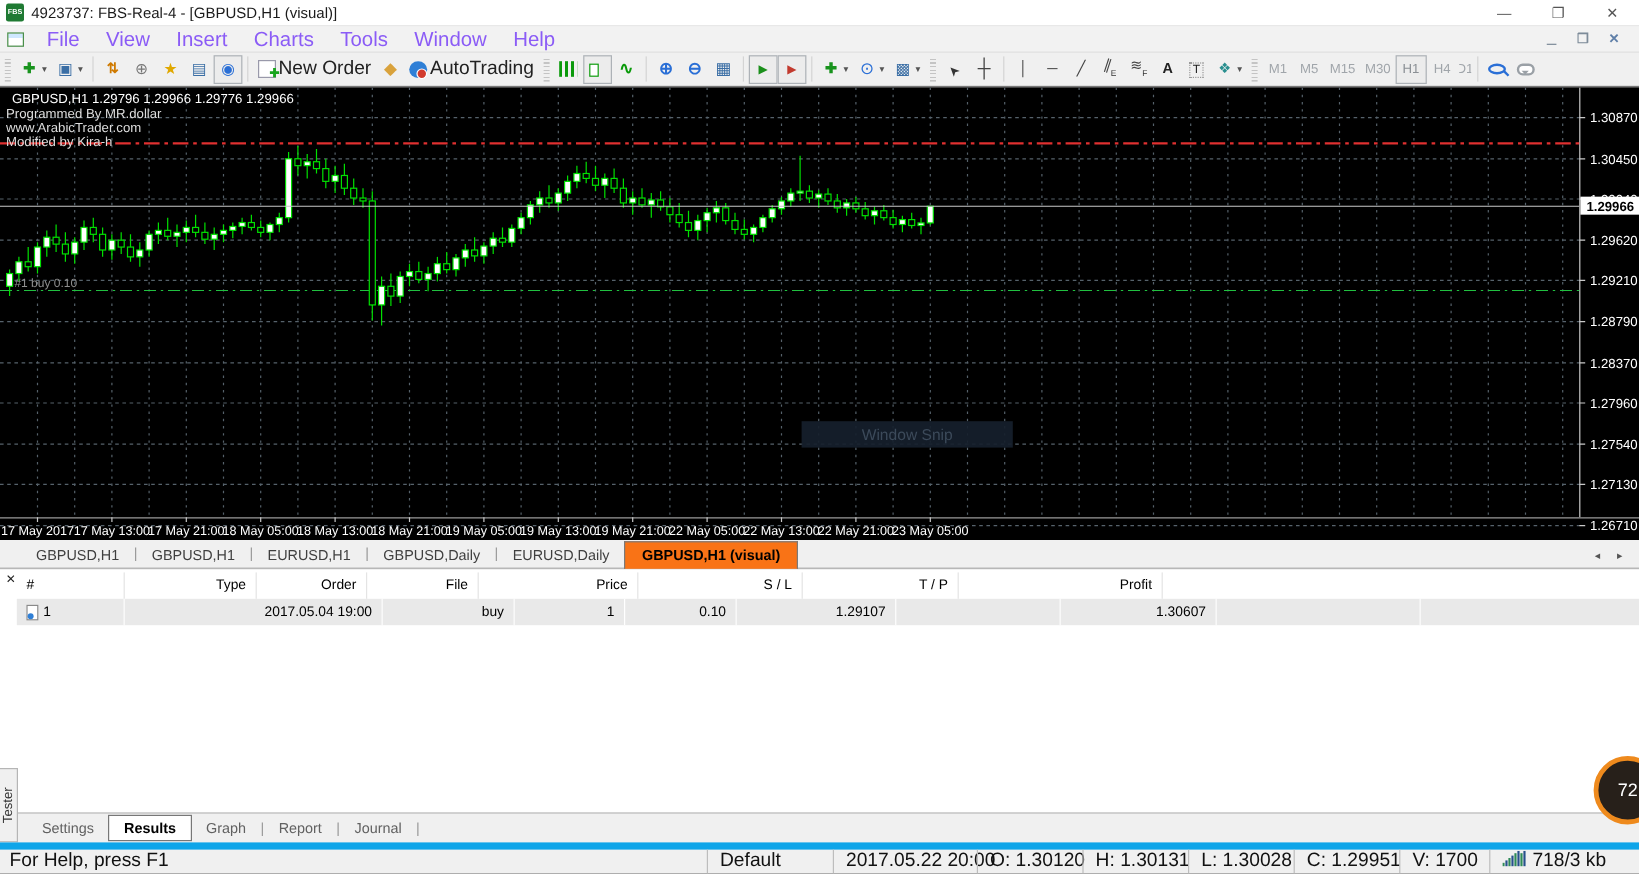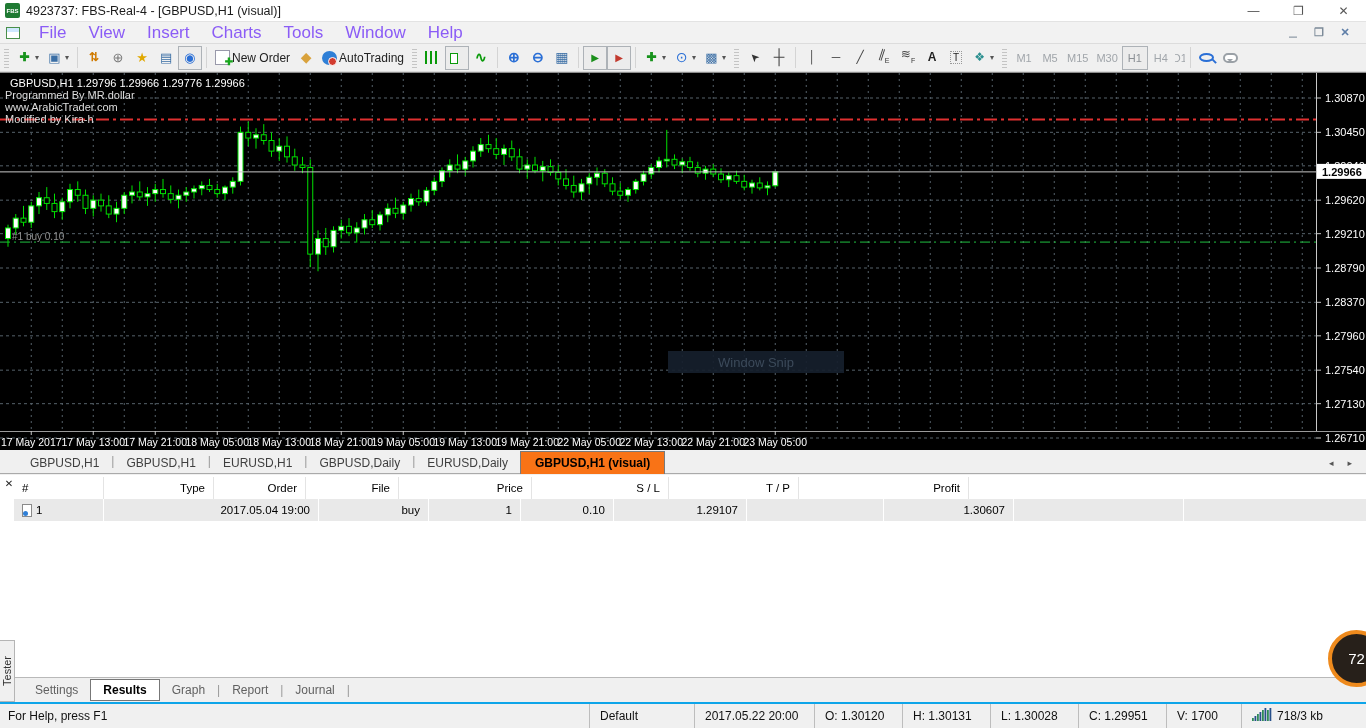--- a/index.html
+++ b/index.html
@@ -19,21 +19,21 @@
   .menu-item{padding:0 11px;color:#8b5cf6;font-size:17px;cursor:default}
   .child-ctl{margin-left:auto;display:flex;align-items:center;padding-right:8px}
   .child-ctl span{width:26px;text-align:center;color:#7d8b99;font-weight:bold;font-size:11px}
 
   
   .toolbar{position:absolute;left:0;top:44px;width:1366px;height:28px;background:#f0f0f0;display:flex;align-items:center;border-bottom:1px solid #d8d8d8;overflow:hidden}
   .grip{width:5px;height:20px;margin:0 4px;background:repeating-linear-gradient(0deg,#c4c4c4 0 1px,transparent 1px 3px)}
   .tb-sep{width:1px;height:21px;background:#d4d4d4;margin:0 4px}
   .tb-btn{display:flex;align-items:center;gap:2px;min-width:24px;height:24px;padding:0 3px;background:transparent;border:1px solid transparent;justify-content:center;cursor:default}
   .tb-btn.pressed{background:#ececec;border:1px solid #adb2b7}
-  .tb-label{font-size:12px;color:#222}
+  .tb-label{font-size:16px;color:#222}
   .dd{font-size:8px;color:#555;margin-left:1px}
   .tb-ic{display:inline-block;min-width:15px;text-align:center;font-size:12px;line-height:15px}
   .i-new-chart::before{content:"✚";color:#18931d;font-weight:bold}
   .i-profiles::before{content:"▣";color:#3a6ea5;font-size:13px}
   .i-market-watch::before{content:"⇅";color:#cf7a00;font-weight:bold}
   .i-data-window::before{content:"⊕";color:#777;font-size:13px}
   .i-navigator::before{content:"★";color:#e0a800;font-size:13px}
   .i-terminal::before{content:"▤";color:#3a6ea5;font-size:13px}
   .i-strategy-tester::before{content:"◉";color:#2a6fd6;font-size:13px}
   .i-new-order{width:13px;height:15px;background:#fff;border:1px solid #99a;position:relative}
@@ -104,21 +104,21 @@
   .doc-ico::after{content:"";position:absolute;left:0px;bottom:0px;width:5px;height:5px;border-radius:50%;background:#2f7fd6}
   .c0{width:90px}.c1{width:215px}.c2{width:110px}.c3{width:92px}.c4{width:93px}.c5{width:133px}.c6{width:137px}.c7{width:130px}.c8{width:170px}.c9{flex:1;border-right:none!important}
   .tester-side{position:absolute;left:0;bottom:0;width:15px;height:62px;background:#f0f0f0;border:1px solid #b5b5b5;border-left:none;display:flex;align-items:center;justify-content:center}
   .tester-side span{transform:rotate(-90deg);font-size:11px;color:#333;white-space:nowrap}
   .termtabs{position:absolute;left:15px;right:0;bottom:0;height:25px;background:#f0f0f0;border-top:1px solid #b9b9b9;display:flex;align-items:center;padding-left:8px}
   .termtab{padding:3px 12px;color:#616161;font-size:12px}
   .termtab.active{background:#fff;border:1px solid #777;font-weight:bold;color:#000}
   .termtab-sep{color:#999}
 
   
-  .statusbar{position:absolute;left:0;top:702px;width:1366px;height:26px;background:#f0f0f0;border-top:2px solid #0ea5e9;display:flex;align-items:center;font-size:12px;color:#111}
+  .statusbar{position:absolute;left:0;top:702px;width:1366px;height:26px;background:#f0f0f0;border-top:6px solid #0ea5e9;display:flex;align-items:center;font-size:16px;color:#111}
   .sb-help{flex:1;padding-left:8px}
   .sb-seg{height:100%;display:flex;align-items:center;padding:0 10px;border-left:1px solid #bdbdbd;white-space:nowrap}
   .sb-seg.w-prof{width:105px}.sb-seg.w-time{width:120px}.sb-seg.w-q{width:88px}.sb-seg.w-v{width:75px}.sb-seg.w-kb{width:125px}
   .kb-bars{display:inline-block;margin-right:5px}
 
   
   .badge{position:absolute;left:1328px;top:630px;width:57px;height:57px;border-radius:50%;border:4px solid #ee8a1d;background:#27201a;color:#fff;display:flex;align-items:center;justify-content:center;font-size:15px;z-index:50}
 </style>
 </head>
 <body>

